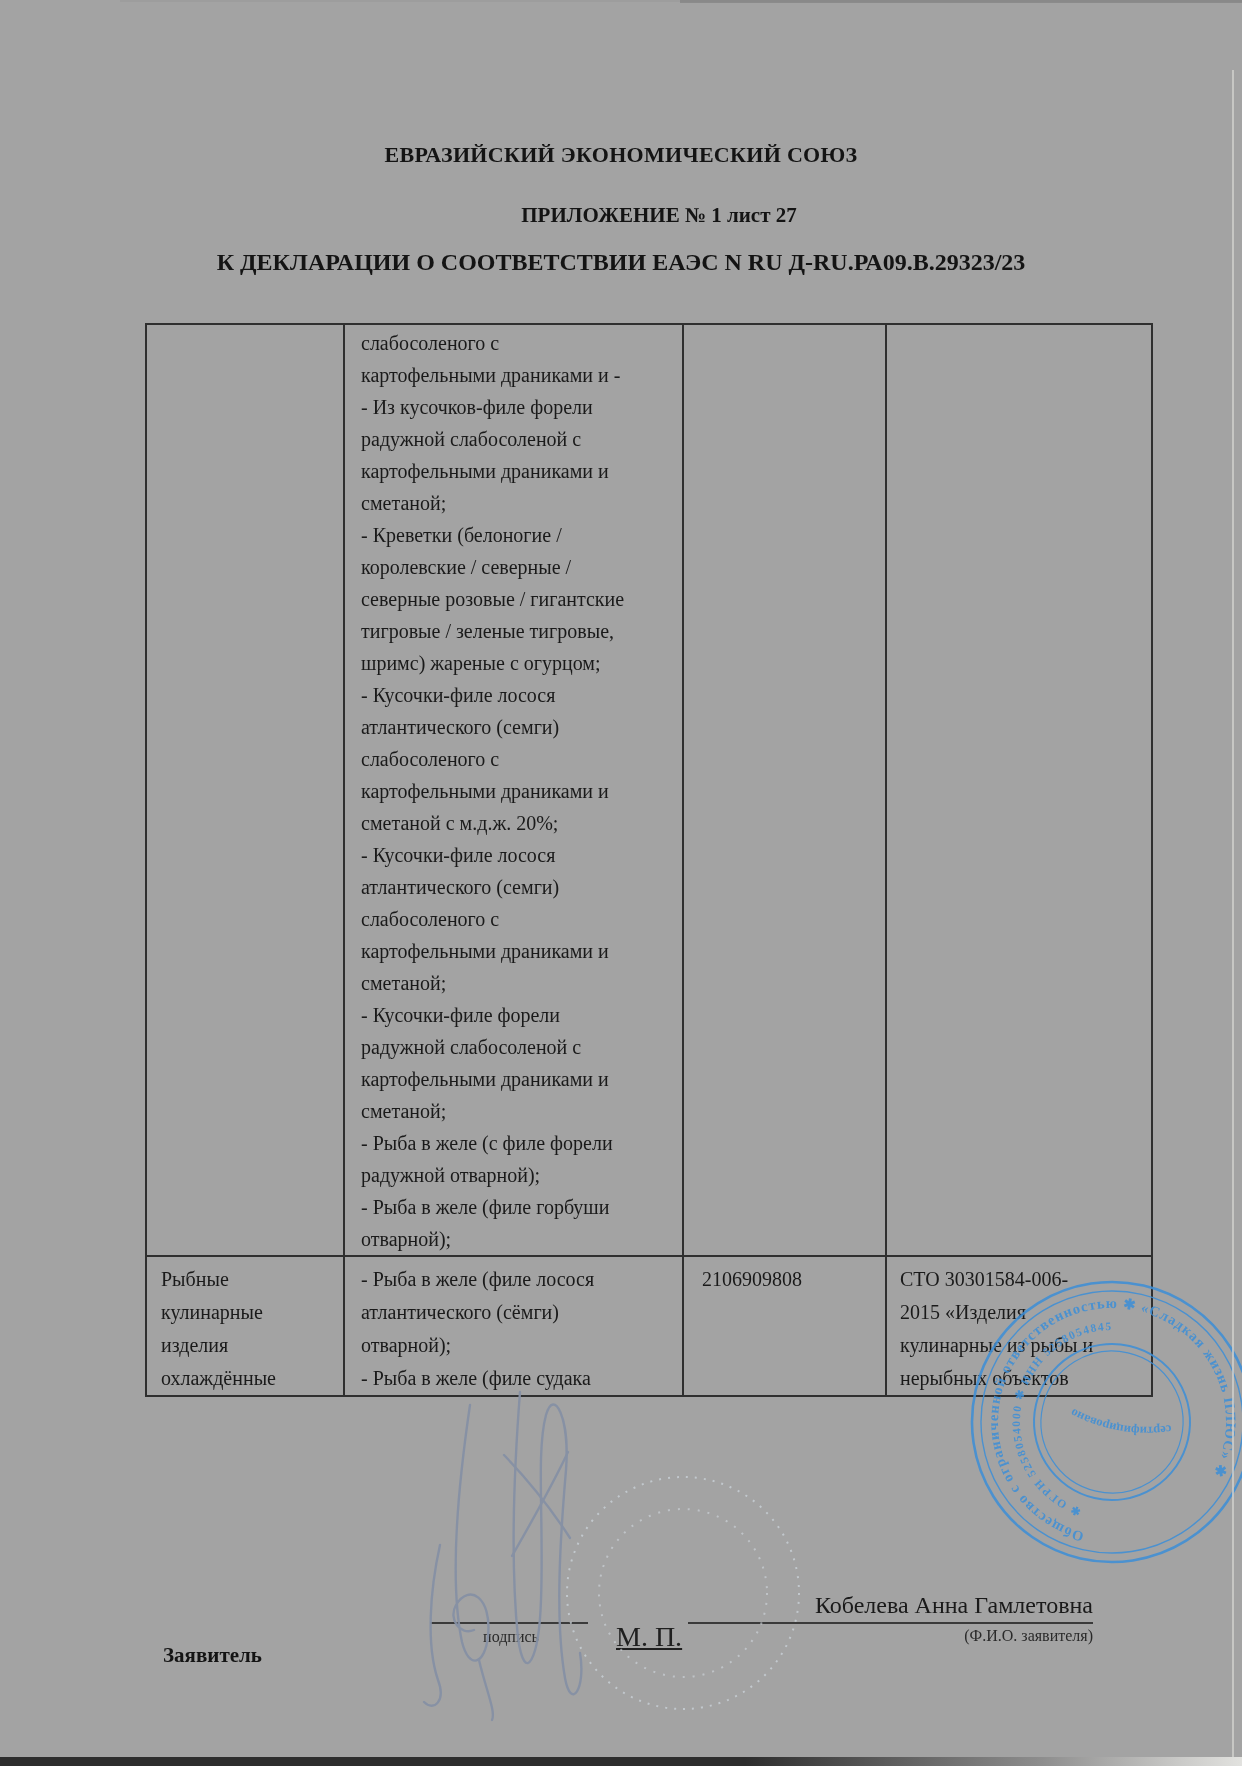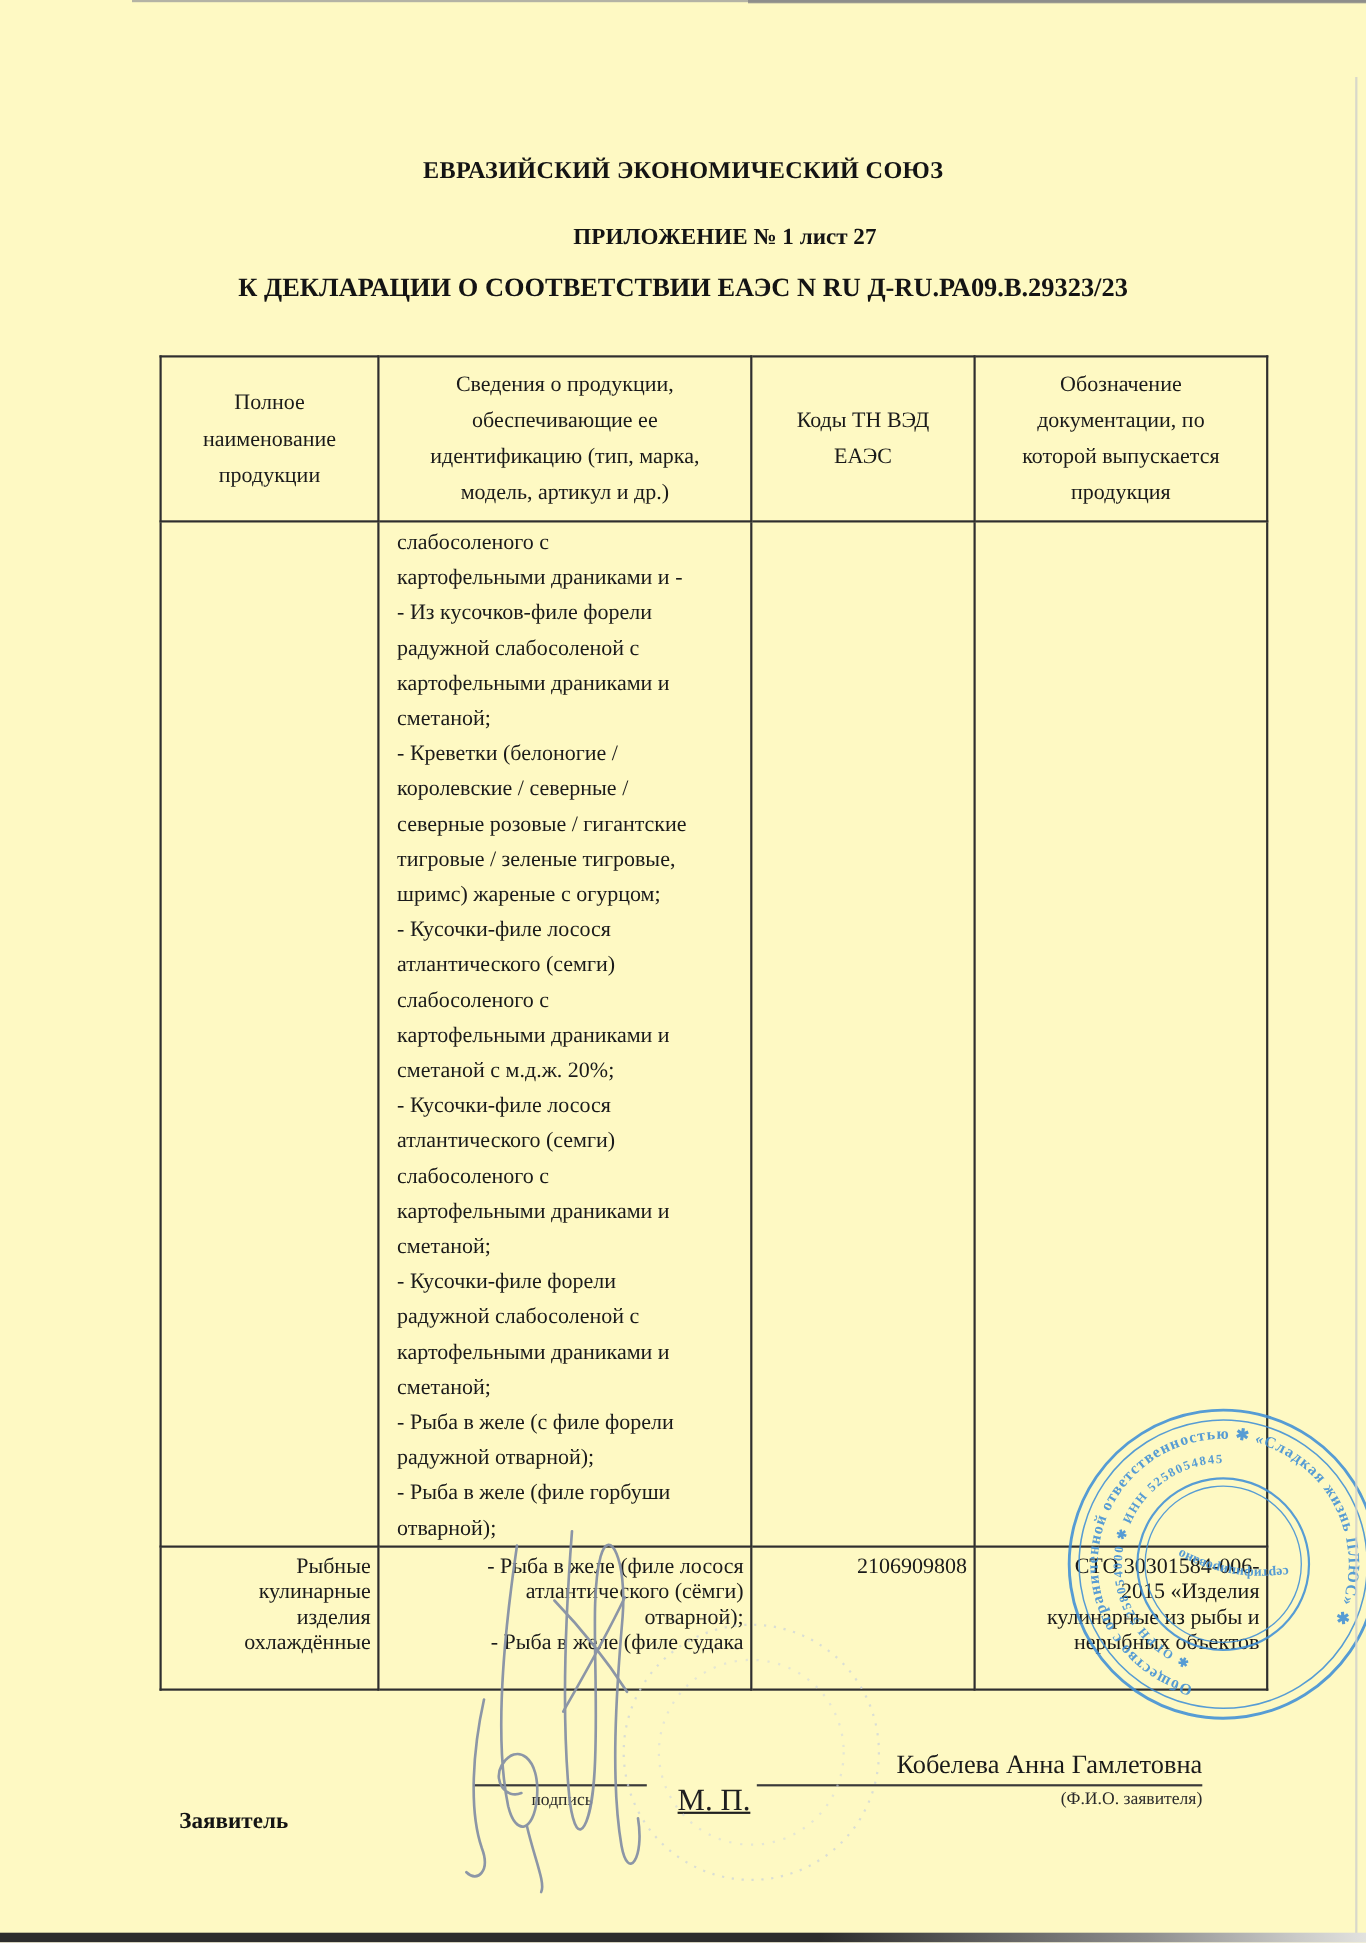--- a/index.html
+++ b/index.html
@@ -1,19 +1,19 @@
 <!DOCTYPE html>
 <html><head>
 <meta charset="utf-8">
 <style>
   html,body{margin:0;padding:0;background:#e8e8e6;}
   .page{
     position:relative;
     width:1242px;height:1766px;
-    background:#fef9c3;
+    background:#a3a3a3;
     overflow:hidden;
     font-family:"Liberation Serif","DejaVu Serif",serif;
     color:#1c1c1c;
   }
   .title{position:absolute;left:0;width:1242px;text-align:center;font-weight:bold;color:#141414;}
   .t1{top:142px;font-size:22px;letter-spacing:.3px;}
   .t2{top:203px;font-size:21px;padding-left:38px;}
   .t3{top:249px;font-size:24px;}
 
   table.doc-table{
@@ -26,21 +26,21 @@
     white-space:pre-line;
     overflow:hidden;
     font-size:20px;
     color:#1a1a1a;
   }
   tr.head{height:150px;}
   tr.head th{vertical-align:middle;text-align:center;line-height:33px;padding:4px 6px;}
   tr.body-row-1{height:930px;}
   tr.body-row-2{height:130px;}
   td.cell{vertical-align:top;text-align:left;line-height:32px;padding:2px 6px 0 16px;}
-  tr.body-row-2 td.cell{line-height:23px;padding-top:6px;text-align:right;}
+  tr.body-row-2 td.cell{line-height:33px;padding-top:6px;}
   td.c-name{padding-left:14px;}
   td.c-code{padding-left:18px;}
   td.c-docs{padding-left:13px;}
 
   .applicant{position:absolute;left:163px;top:1597px;font-size:21px;font-weight:bold;color:#141414;margin-top:46px;}
   .sig-line{position:absolute;left:430px;top:1622px;width:158px;border-top:2px solid #3a3a3a;}
   .sig-caption{position:absolute;left:432px;top:1628px;width:158px;text-align:center;font-size:16px;color:#2a2a2a;}
   .mp{position:absolute;left:616px;top:1621px;font-size:28px;color:#1f1f1f;text-decoration:underline;}
   .fio-name{position:absolute;left:688px;top:1592px;width:405px;text-align:right;font-size:24px;color:#1a1a1a;}
   .fio-line{position:absolute;left:688px;top:1622px;width:405px;border-top:2px solid #3a3a3a;}
@@ -66,35 +66,20 @@
   <div class="title t3">К ДЕКЛАРАЦИИ О СООТВЕТСТВИИ ЕАЭС N RU Д-RU.РА09.В.29323/23</div>
 
   <table class="doc-table">
     <colgroup>
       <col style="width:198px">
         <col style="width:339px">
         <col style="width:203px">
         <col style="width:266px">
     </colgroup>
     <tbody>
-        <tr class="head">
-      <th>Полное
-наименование
-продукции</th>
-      <th>Сведения о продукции,
-обеспечивающие ее
-идентификацию (тип, марка,
-модель, артикул и др.)</th>
-      <th>Коды ТН ВЭД
-ЕАЭС</th>
-      <th>Обозначение
-документации, по
-которой выпускается
-продукция</th>
-    </tr>
     <tr class="body-row-1">
       <td class="cell c-name"></td>
       <td class="cell c-details">слабосоленого с
 картофельными драниками и -
 - Из кусочков-филе форели
 радужной слабосоленой с
 картофельными драниками и
 сметаной;
 - Креветки (белоногие /
 королевские / северные /

